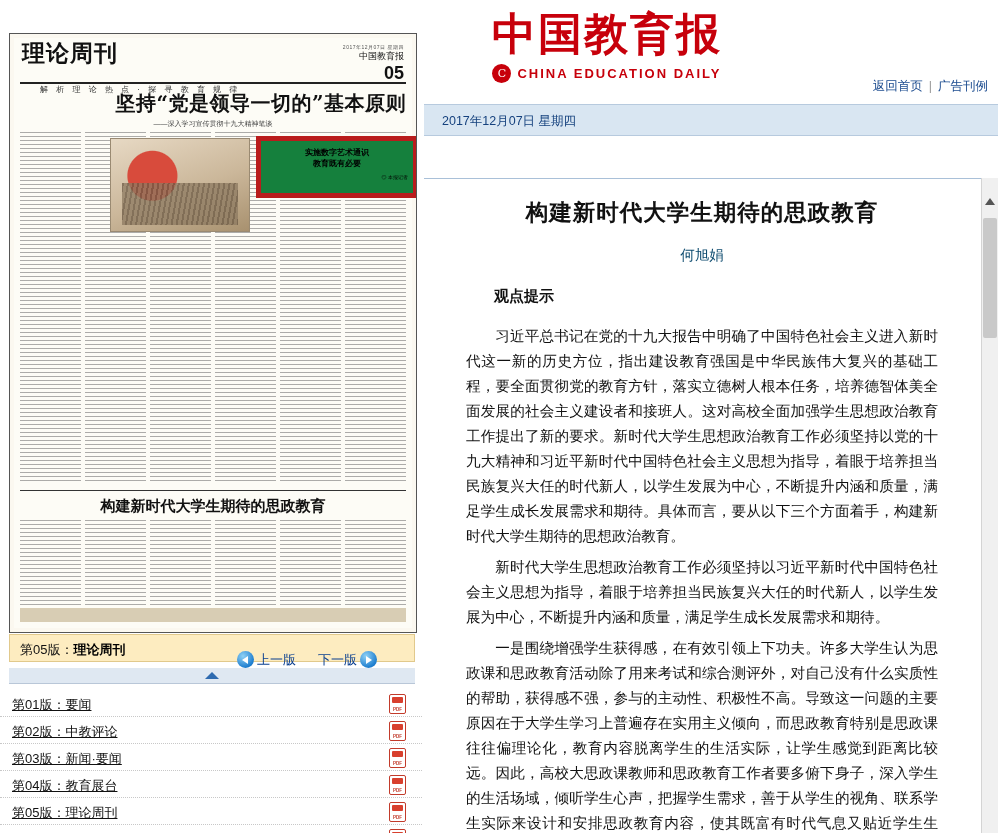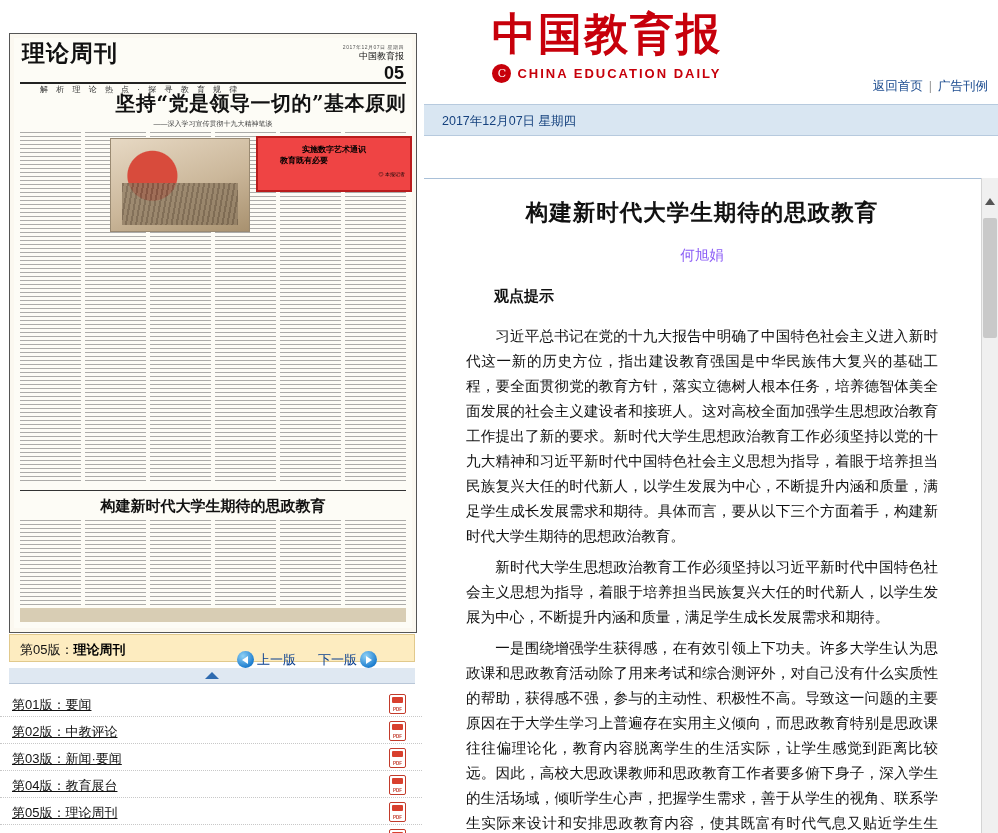--- a/index.html
+++ b/index.html
@@ -121,22 +121,22 @@
     inset: 0;
     background: repeating-linear-gradient(
       to bottom,
       #6a6a6a 0px, #6a6a6a 1px,
       rgba(0,0,0,0) 1px, rgba(0,0,0,0) 4px
     );
     opacity: .55;
   }
   .pt-box {
     position: absolute;
-    border: 2px solid #b91c1c;
-    background: #ef4444;
+    border: 5px solid #b91c1c;
+    background: #15803d;
   }
   .pt-photo {
     position: absolute;
     left: 90px;
     top: 6px;
     width: 138px;
     height: 92px;
     background:
       radial-gradient(circle at 30% 40%, #d84b3c 0 22%, rgba(216,75,60,0) 23%),
       linear-gradient(160deg, #e7d9c4 0%, #cbb79a 55%, #a8916f 100%);
@@ -430,21 +430,21 @@
     font-size: 22.5px;
     font-weight: bold;
     text-align: center;
     color: #111;
     letter-spacing: 1px;
     margin-bottom: 18px;
   }
   .art-author {
     text-align: center;
     font-size: 14.5px;
-    color: #8b5cf6;
+    color: #0c4a6e;
     margin-bottom: 22px;
   }
   .art-sec {
     font-size: 15px;
     font-weight: bold;
     color: #111;
     margin: 0 0 18px 28px;
   }
   .art-p {
     font-size: 14.6px;
@@ -535,21 +535,21 @@
               </div>
             <div class="pt-col">
                 <div class="lines"></div>
               </div>
             <div class="pt-col">
                 <div class="lines"></div>
               </div>
             <div class="pt-photo"></div>
             <div class="pt-box" style="left:236px; top:4px; width:152px; height:52px;">
               <div style="font-size:8px;font-weight:bold;text-align:center;margin-top:6px;font-family:'DejaVu Serif',serif;">实施数字艺术通识</div>
-              <div style="font-size:8px;font-weight:bold;text-align:left;font-family:Liberation Sans, sans-serif;padding-left:22px;">教育既有必要</div>
+              <div style="font-size:8px;font-weight:bold;text-align:center;font-family:Liberation Sans, sans-serif;">教育既有必要</div>
               <div style="font-size:5px;text-align:right;margin-right:5px;margin-top:5px;">◎ 本报记者</div>
             </div>
           </div>
 
           <div class="pt-subhead">构建新时代大学生期待的思政教育</div>
 
           <div class="pt-cols2">
             <div class="pt-col">
                 <div class="lines"></div>
               </div>

